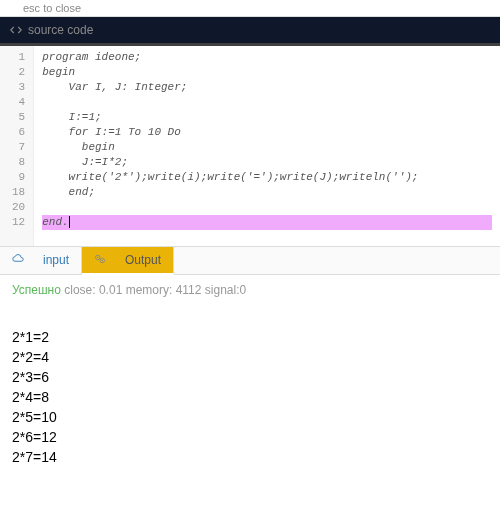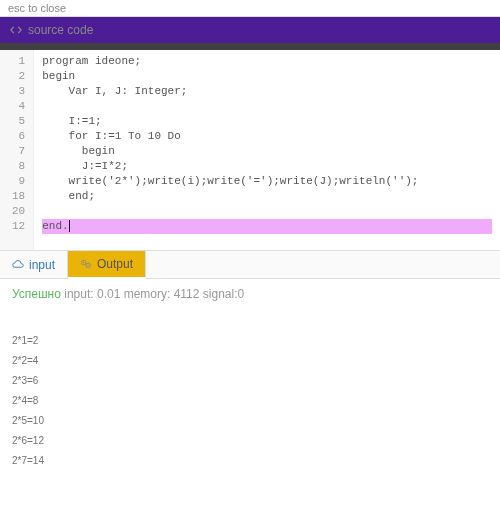--- a/index.html
+++ b/index.html
@@ -6,26 +6,26 @@
     body {
       font-family: Arial, sans-serif;
       font-size: 12px;
       background: #fff;
       color: #333;
       width: 500px;
     }
     .top-hint {
       color: #888;
       font-size: 11px;
-      padding: 2px 8px;
+      padding: 2px 23px;
       border-bottom: 1px solid #ddd;
     }
     .section-header {
-      background: #4c1d95;
-      border-bottom: 7px solid #404040;
+      background: #0f172a;
+      border-bottom: 3px solid #404040;
       padding: 6px 10px;
       color: #888;
       font-size: 12px;
       display: flex;
       align-items: center;
       gap: 6px;
     }
     .section-header .icon-svg {
       width: 12px;
       height: 12px;
@@ -48,20 +48,21 @@
       padding: 4px 8px 4px 12px;
       user-select: none;
       line-height: 15px;
     }
     .code-lines {
       padding: 4px 8px;
       white-space: pre;
       color: #555;
       line-height: 15px;
       flex: 1;
+      font-style: italic;
     }
     .code-lines .line { height: 15px; }
     .active-line {
       background: #f0abfc;
     }
     .cursor {
       display: inline-block;
       width: 1px;
       height: 12px;
       background: #000;
@@ -71,22 +72,21 @@
     .tabs {
       display: flex;
       border-top: 1px solid #ddd;
       border-bottom: 1px solid #ddd;
       background: #fafafa;
       font-size: 12px;
     }
     .tab {
       padding: 6px 12px;
       display: flex;
-      align-items: center;
-      gap: 5px;
+      gap: 19px;
       color: #337ab7;
       border-right: 1px solid #ddd;
       cursor: pointer;
     }
     .tab.active {
       background: #eab308;
       color: #555;
       border-bottom: 2px solid #fff;
       margin-bottom: -1px;
     }
@@ -101,22 +101,22 @@
       background: #fff;
     }
     .status-line {
       margin-bottom: 6px;
       font-size: 12px;
     }
     .status-success { color: #5cb85c; text-align: center; }
     .status-meta { color: #999; }
     .output-text {
       font-family: Arial, sans-serif;
-      font-size: 10px;
-      color: #737373;
+      font-size: 14px;
+      color: #000000;
       line-height: 20px;
       white-space: pre;
       margin-top: 30px;
     }
   </style>
 </head>
 <body>
 
 <div class="top-hint">esc to close</div>
 
@@ -160,21 +160,21 @@
       <circle cx="11" cy="10" r="3" fill="none" stroke="#888" stroke-width="1.2"></circle>
       <circle cx="11" cy="10" r="1" fill="#888"></circle>
     </svg>
     <span>Output</span>
   </div>
 </div>
 
 <div class="output-panel">
   <div class="status-line">
     <span class="status-success">Успешно</span>
-    <span class="status-meta">input: 0.01</span>
+    <span class="status-meta">close: 0.01</span>
     <span class="status-meta">memory: 4112</span>
     <span class="status-meta">signal:0</span>
   </div>
   <div class="output-text" id="output">2*1=2
 2*2=4
 2*3=6
 2*4=8
 2*5=10
 2*6=12
 2*7=14</div>

